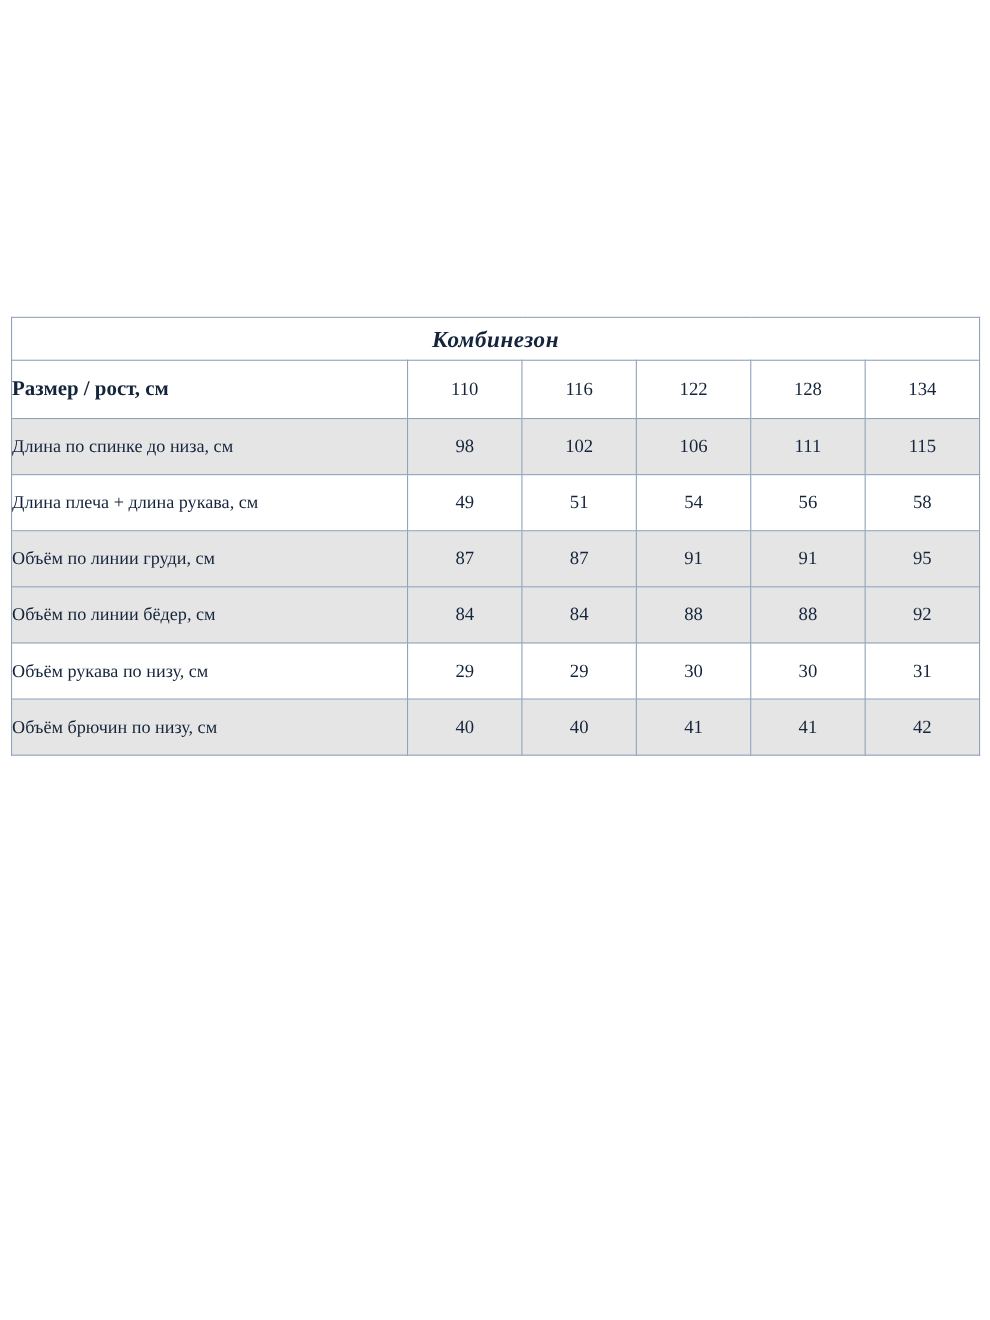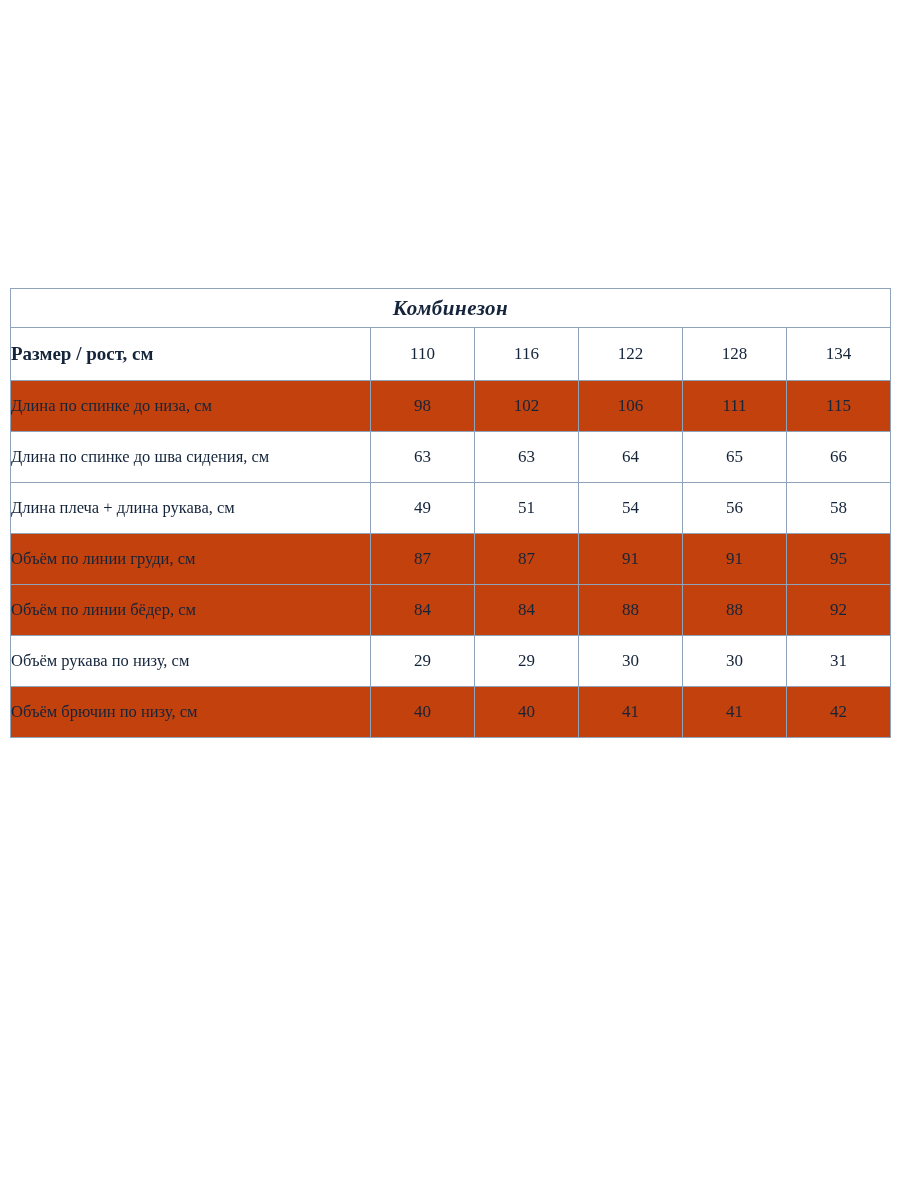--- a/index.html
+++ b/index.html
@@ -80,21 +80,21 @@
     font-size: 16.5px;
     padding-left: 10px;
     height: 50px;
     white-space: nowrap;
   }
   .row-val {
     text-align: center;
     font-size: 17px;
   }
   tr.shade td {
-    background: #c2410c;
+    background: #e5e5e5;
     font-family: Liberation Serif, serif;
   }
   tr.plain td {
     background: #ffffff;
   }
   col.c-label { width: 360px; }
   col.c-v { width: 104px; }
 </style>
 </head>
 <body>
@@ -127,28 +127,20 @@
 
         <tr class="shade">
           <td class="row-label">Длина по спинке до низа, см</td>
           <td class="row-val">98</td>
           <td class="row-val">102</td>
           <td class="row-val">106</td>
           <td class="row-val">111</td>
           <td class="row-val">115</td>
         </tr>
 
-        <tr class="plain">
-          <td class="row-label">Длина по спинке до шва сидения, см</td>
-          <td class="row-val">63</td>
-          <td class="row-val">63</td>
-          <td class="row-val">64</td>
-          <td class="row-val">65</td>
-          <td class="row-val">66</td>
-        </tr>
 
 
         <tr class="plain">
           <td class="row-label">Длина плеча + длина рукава, см</td>
           <td class="row-val">49</td>
           <td class="row-val">51</td>
           <td class="row-val">54</td>
           <td class="row-val">56</td>
           <td class="row-val">58</td>
         </tr>

